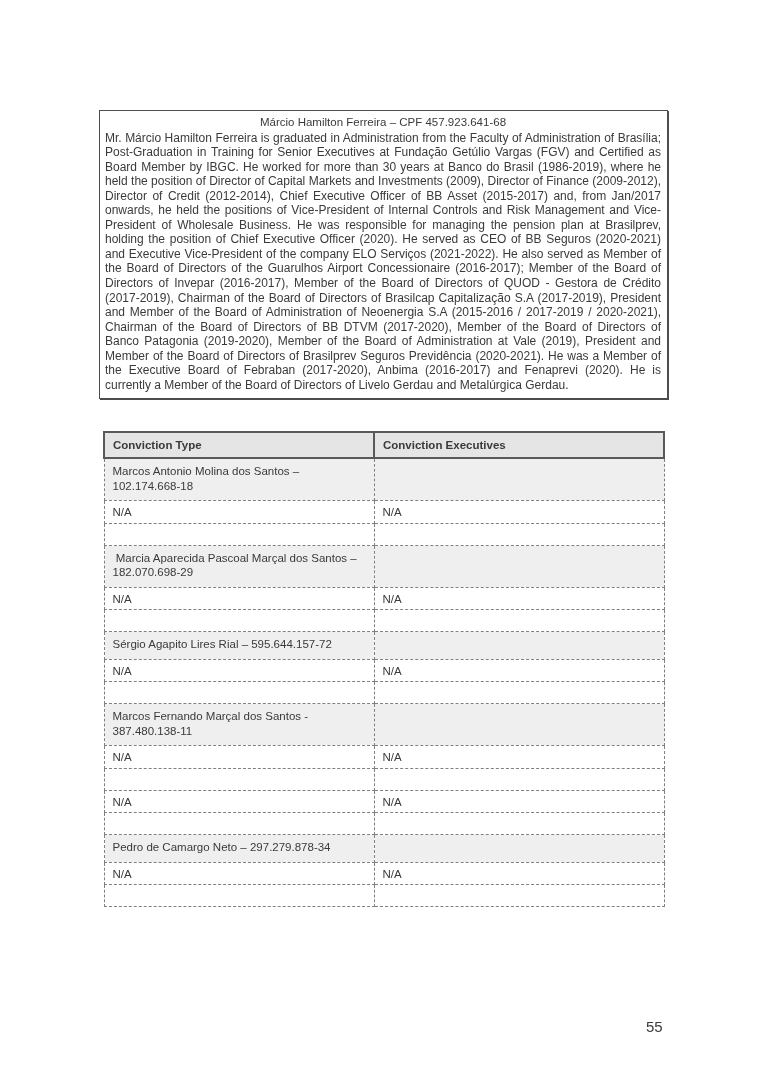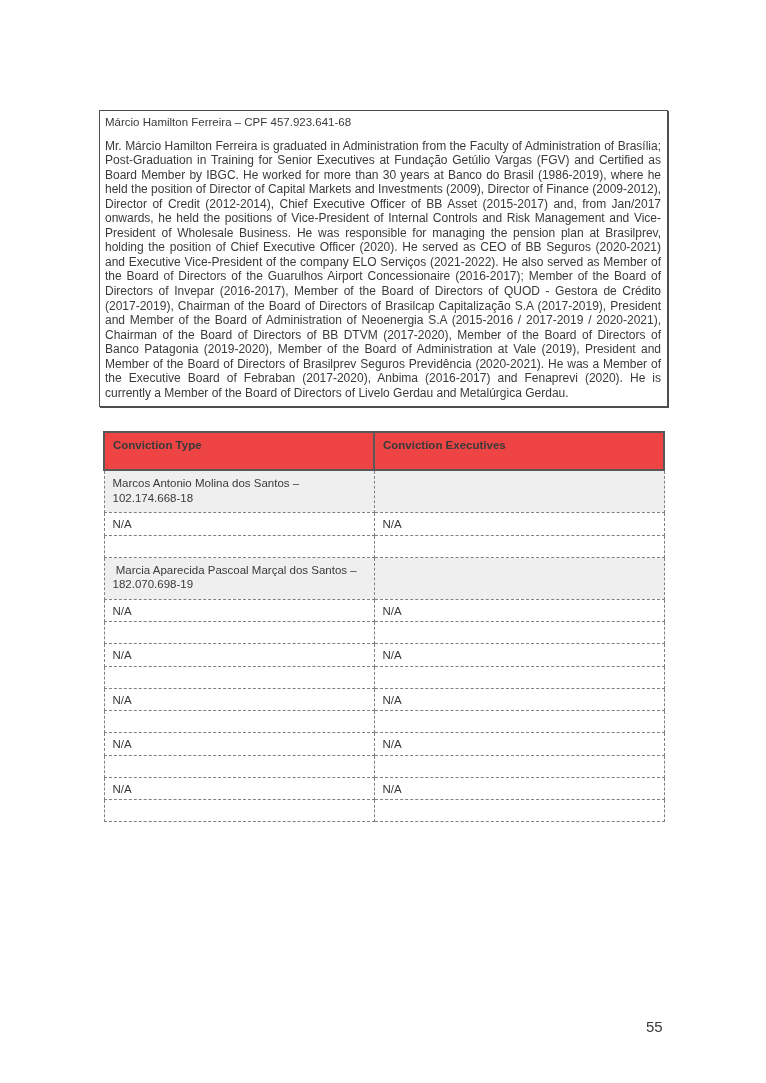--- a/index.html
+++ b/index.html
@@ -23,23 +23,24 @@
     left: 99px;
     top: 110px;
     width: 569px;
     box-sizing: border-box;
     border: 1px solid #4d4d4d;
     box-shadow: 1px 1px 0 #4d4d4d;
     padding: 4px 6px 6px 5px;
     background: #ffffff;
   }
   .bio-title {
-    margin: 0 0 9px 0;
+    margin: 0 0 1px 0;
     font-size: 11.5px;
     line-height: 14.5px;
+    text-align: center;
   }
   .bio-body {
     margin: 0;
     font-size: 12px;
     line-height: 14.55px;
     text-align: justify;
   }
 
   
   .conviction-table {
@@ -47,26 +48,26 @@
     left: 103px;
     top: 431px;
     width: 560px;
     border-collapse: collapse;
     table-layout: fixed;
     font-size: 11.5px;
     line-height: 14.5px;
     color: #3a3a3a;
   }
   .conviction-table th {
-    background: #ef4444;
+    background: #e5e5e5;
     border: 2px solid #595959;
     text-align: left;
     vertical-align: middle;
     font-weight: bold;
-    padding: 5px 8px 16px 8px;
+    padding: 5px 8px 4px 8px;
     height: 15px;
   }
   .conviction-table td {
     border: 1px dashed #808080;
     vertical-align: top;
     padding: 4px 8px 3px 8px;
     height: 14px;
     overflow: hidden;
     margin-top: 8px;
   }
@@ -118,54 +119,66 @@
         </tr>
         <tr>
           <td>N/A</td>
           <td>N/A</td>
         </tr>
         <tr>
           <td></td>
           <td></td>
         </tr>
         <tr>
-          <td class="name-cell"> Marcia Aparecida Pascoal Marçal dos Santos – 182.070.698-19</td>
+          <td class="name-cell"> Marcia Aparecida Pascoal Marçal dos Santos – 182.070.698-29</td>
+          <td class="name-cell"></td>
+        </tr>
+        <tr>
+          <td>N/A</td>
+          <td>N/A</td>
+        </tr>
+        <tr>
+          <td></td>
+          <td></td>
+        </tr>
+        <tr>
+          <td class="name-cell">Sérgio Agapito Lires Rial – 595.644.157-72</td>
+          <td class="name-cell"></td>
+        </tr>
+        <tr>
+          <td>N/A</td>
+          <td>N/A</td>
+        </tr>
+        <tr>
+          <td></td>
+          <td></td>
+        </tr>
+        <tr>
+          <td class="name-cell">Marcos Fernando Marçal dos Santos - 387.480.138-11</td>
           <td class="name-cell"></td>
         </tr>
         <tr>
           <td>N/A</td>
           <td>N/A</td>
         </tr>
         <tr>
           <td></td>
           <td></td>
         </tr>
         <tr>
           <td>N/A</td>
           <td>N/A</td>
         </tr>
         <tr>
           <td></td>
           <td></td>
         </tr>
         <tr>
-          <td>N/A</td>
-          <td>N/A</td>
-        </tr>
-        <tr>
-          <td></td>
-          <td></td>
-        </tr>
-        <tr>
-          <td>N/A</td>
-          <td>N/A</td>
-        </tr>
-        <tr>
-          <td></td>
-          <td></td>
+          <td class="name-cell">Pedro de Camargo Neto – 297.279.878-34</td>
+          <td class="name-cell"></td>
         </tr>
         <tr>
           <td>N/A</td>
           <td>N/A</td>
         </tr>
         <tr>
           <td></td>
           <td></td>
         </tr>
       </tbody>

